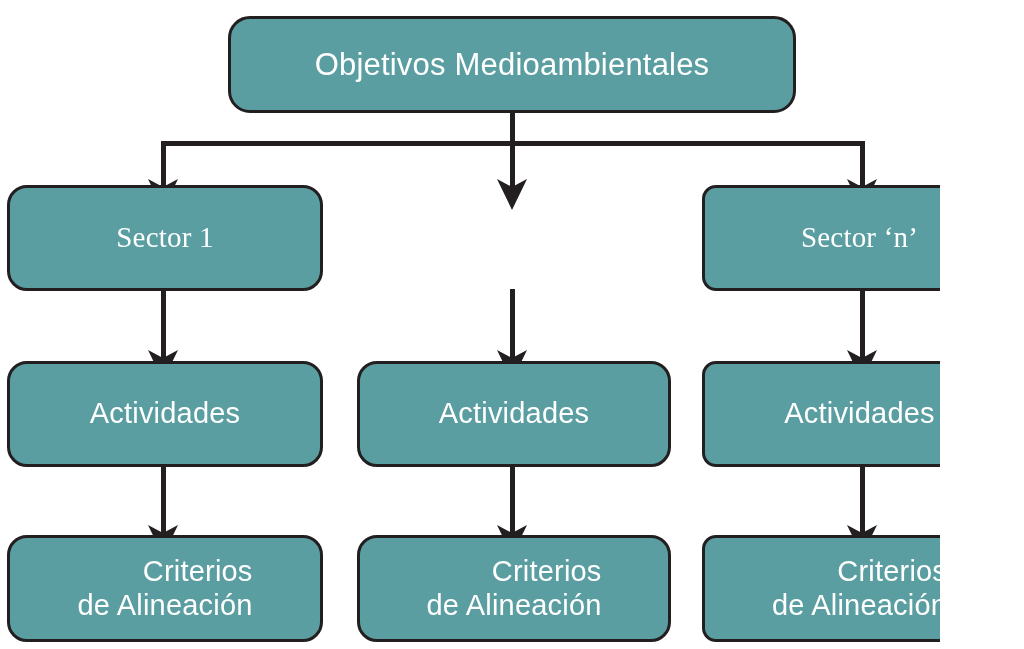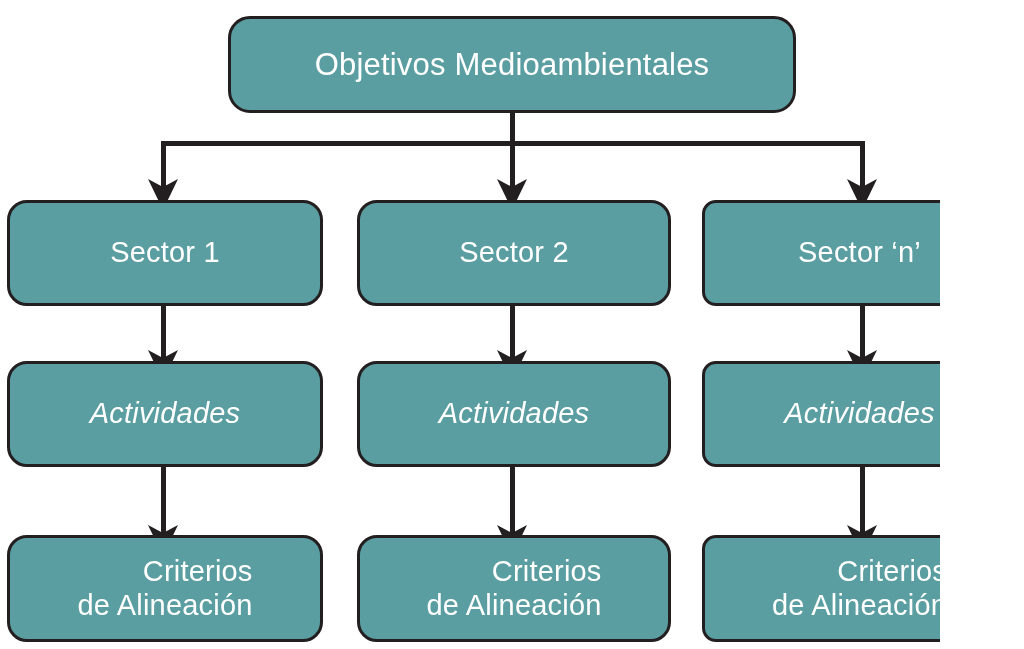--- a/index.html
+++ b/index.html
@@ -39,22 +39,22 @@
   }
   .node.root {
     left: 228px;
     top: 16px;
     width: 568px;
     height: 97px;
     border-radius: 22px;
   }
   .node.root .node-label { font-size: 31px; }
 
-  .node.r-sector { top: 200px; height: 106px; }
-  .node.r-act    { top: 361px; height: 106px; font-style: italic; }
+  .node.r-sector { top: 185px; height: 106px; font-family: Liberation Serif, serif; }
+  .node.r-act    { top: 361px; height: 106px; }
   .node.r-crit   { top: 535px; height: 107px; text-align: right; }
 
   .col1 { left: 7px;   width: 316px; }
   .col2 { left: 357px; width: 314px; }
   .col3 { left: 702px; width: 315px; border-radius: 14px; }
 
   .node.r-sector .node-label { font-size: 29px; }
   .node.r-act .node-label    { font-size: 29px; }
   .node.r-crit .node-label   { font-size: 29px; }
 
@@ -107,23 +107,20 @@
     </svg>
   </div>
   <div class="arrowhead" style="left:846px; top:176px;">
     <svg width="32" height="34" viewBox="0 0 32 34">
       <path d="M16 34 L1 3 L16 11 L31 3 Z" fill="#231f20"></path>
     </svg>
   </div>
 
   <div class="node r-sector col1">
     <span class="node-label">Sector 1</span>
-  </div>
-  <div class="node r-sector col2">
-    <span class="node-label">Sector 2</span>
   </div>
   <div class="node r-sector col3">
     <span class="node-label">Sector ‘n’</span>
   </div>
 
   <div class="vline" style="left:161px; top:289px; height:72px;"></div>
   <div class="vline" style="left:510px; top:289px; height:72px;"></div>
   <div class="vline" style="left:860px; top:289px; height:72px;"></div>
 
   <div class="arrowhead" style="left:147px; top:347px;">

